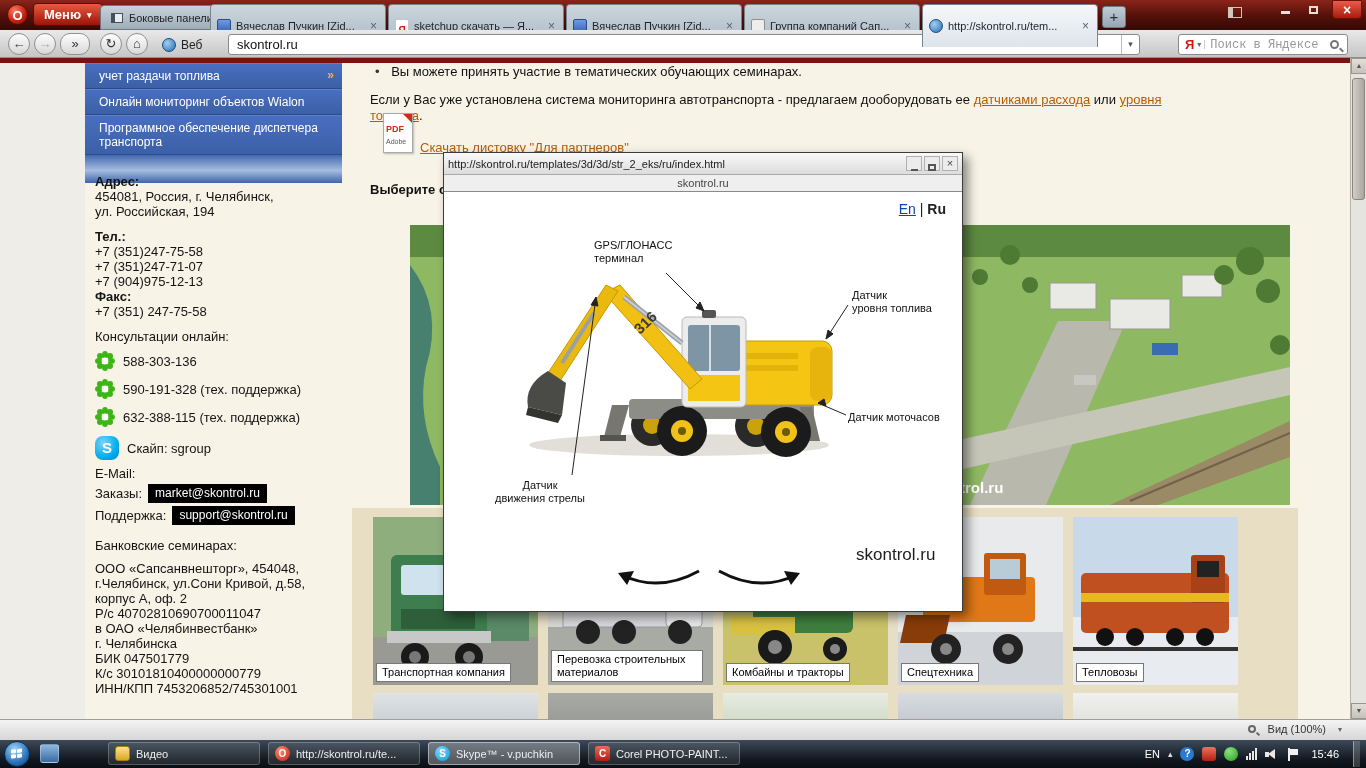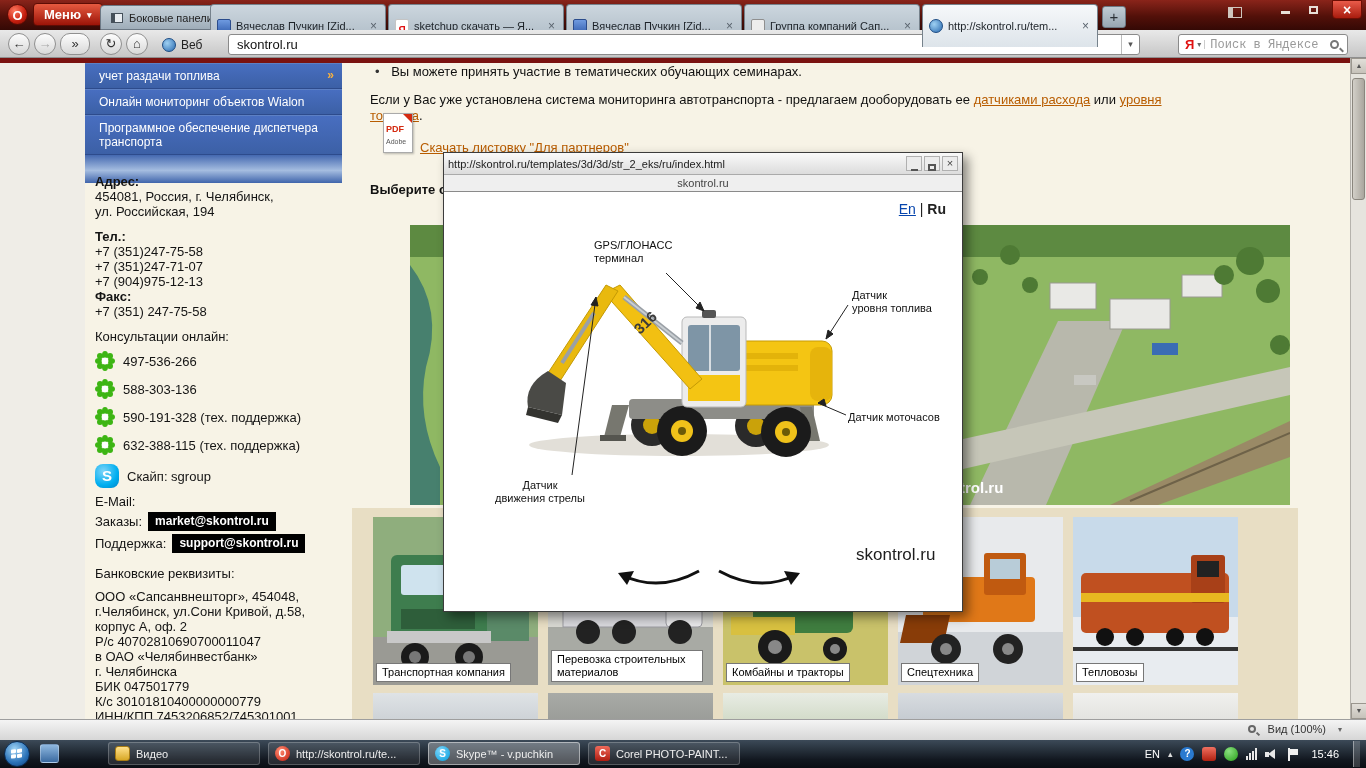--- a/index.html
+++ b/index.html
@@ -56,21 +56,21 @@
 .mi{position:relative;padding:5px 13px 5px 14px;color:#fff;font-size:12px;border-bottom:1px solid #2d4b8c;border-top:1px solid #5d80c4;background:linear-gradient(#486ec0,#3c60a6)}
 .mi-arrow{position:absolute;right:8px;top:4px;color:#f9b13d;font-size:12px;font-weight:bold}
 .menu-fade{height:28px;background:linear-gradient(#4468b0,#a5bde0 55%,rgba(247,243,230,0))}
 .contact{left:85px;top:112px;width:257px;padding:4px 10px;font-size:13px;color:#141414;line-height:15px}
 .contact .b{font-weight:bold}
 .sp8{height:8px}.sp10{height:10px}
 .icq-row{display:flex;align-items:center;gap:8px;margin:6px 0;height:22px}
 .sk-row{display:flex;align-items:center;gap:8px;margin:8px 0 6px 0}
 .skype-ic{width:24px;height:24px;border-radius:8px;background:radial-gradient(circle at 35% 30%,#7fd4f8,#00aff0 60%,#0084c8);color:#fff;font-weight:bold;font-size:15px;text-align:center;line-height:24px}
 .em-row{margin:3px 0;display:flex;align-items:center;gap:6px}
-.chip{background:#000;color:#fff;font-weight:bold;font-size:12px;padding:2px 7px}
+.chip{background:#000;color:#fff;font-weight:normal;font-size:12px;padding:2px 7px}
 
 .seminar{left:375px;top:6px;font-size:13px;color:#111}
 .blt{margin-right:8px;color:#333}
 .retrofit{left:370px;top:34px;width:815px;font-size:13px;color:#111;line-height:16px}
 .olink{color:#b85c00;text-decoration:underline;cursor:pointer}
 .pdfic{left:383px;top:55px;width:30px;height:40px;background:#fff;border:1px solid #aaa;box-shadow:1px 1px 2px rgba(0,0,0,.25)}
 .pdf-corner{position:absolute;right:0;top:0;width:0;height:0;border-left:9px solid #d42a10;border-top:9px solid #fff;transform:rotate(180deg)}
 .pdf-word{position:absolute;left:2px;top:10px;color:#d42a10;font-weight:bold;font-size:9px}
 .pdf-adobe{position:absolute;left:2px;top:24px;color:#555;font-size:7px}
 .dl{left:420px;top:82px;font-size:13px}
@@ -259,36 +259,20 @@
               <ellipse cx="10" cy="16" rx="3" ry="4"></ellipse>
               <ellipse cx="4" cy="10" rx="4" ry="3"></ellipse>
               <ellipse cx="16" cy="10" rx="4" ry="3"></ellipse>
               <ellipse cx="5" cy="5" rx="3" ry="3"></ellipse>
               <ellipse cx="15" cy="5" rx="3" ry="3"></ellipse>
               <ellipse cx="5" cy="15" rx="3" ry="3"></ellipse>
               <ellipse cx="15" cy="15" rx="3" ry="3"></ellipse>
             </g>
             <circle cx="10" cy="10" r="3.4" fill="#fff"></circle>
           </svg>
-        <span>497-536-266</span>
-      </div>
-      <div class="icq-row">
-        <svg class="flower" width="20" height="20" viewBox="0 0 20 20">
-            <g fill="#3db514">
-              <ellipse cx="10" cy="4" rx="3" ry="4"></ellipse>
-              <ellipse cx="10" cy="16" rx="3" ry="4"></ellipse>
-              <ellipse cx="4" cy="10" rx="4" ry="3"></ellipse>
-              <ellipse cx="16" cy="10" rx="4" ry="3"></ellipse>
-              <ellipse cx="5" cy="5" rx="3" ry="3"></ellipse>
-              <ellipse cx="15" cy="5" rx="3" ry="3"></ellipse>
-              <ellipse cx="5" cy="15" rx="3" ry="3"></ellipse>
-              <ellipse cx="15" cy="15" rx="3" ry="3"></ellipse>
-            </g>
-            <circle cx="10" cy="10" r="3.4" fill="#fff"></circle>
-          </svg>
         <span>588-303-136</span>
       </div>
       <div class="icq-row">
         <svg class="flower" width="20" height="20" viewBox="0 0 20 20">
             <g fill="#3db514">
               <ellipse cx="10" cy="4" rx="3" ry="4"></ellipse>
               <ellipse cx="10" cy="16" rx="3" ry="4"></ellipse>
               <ellipse cx="4" cy="10" rx="4" ry="3"></ellipse>
               <ellipse cx="16" cy="10" rx="4" ry="3"></ellipse>
               <ellipse cx="5" cy="5" rx="3" ry="3"></ellipse>
@@ -323,21 +307,21 @@
       <div>E-Mail:</div>
       <div class="em-row">
         <span>Заказы:</span>
         <span class="chip">market@skontrol.ru</span>
       </div>
       <div class="em-row">
         <span>Поддержка:</span>
         <span class="chip">support@skontrol.ru</span>
       </div>
       <div class="sp10"></div>
-      <div>Банковские реквизиты:</div>
+      <div>Банковские семинарах:</div>
       <div class="sp8"></div>
       <div>ООО «Сапсанвнешторг», 454048,</div>
       <div>г.Челябинск, ул.Сони Кривой, д.58,</div>
       <div>корпус А, оф. 2</div>
       <div>Р/с 40702810690700011047</div>
       <div>в ОАО «Челябинвестбанк»</div>
       <div>г. Челябинска</div>
       <div>БИК 047501779</div>
       <div>К/с 30101810400000000779</div>
       <div>ИНН/КПП 7453206852/745301001</div>

